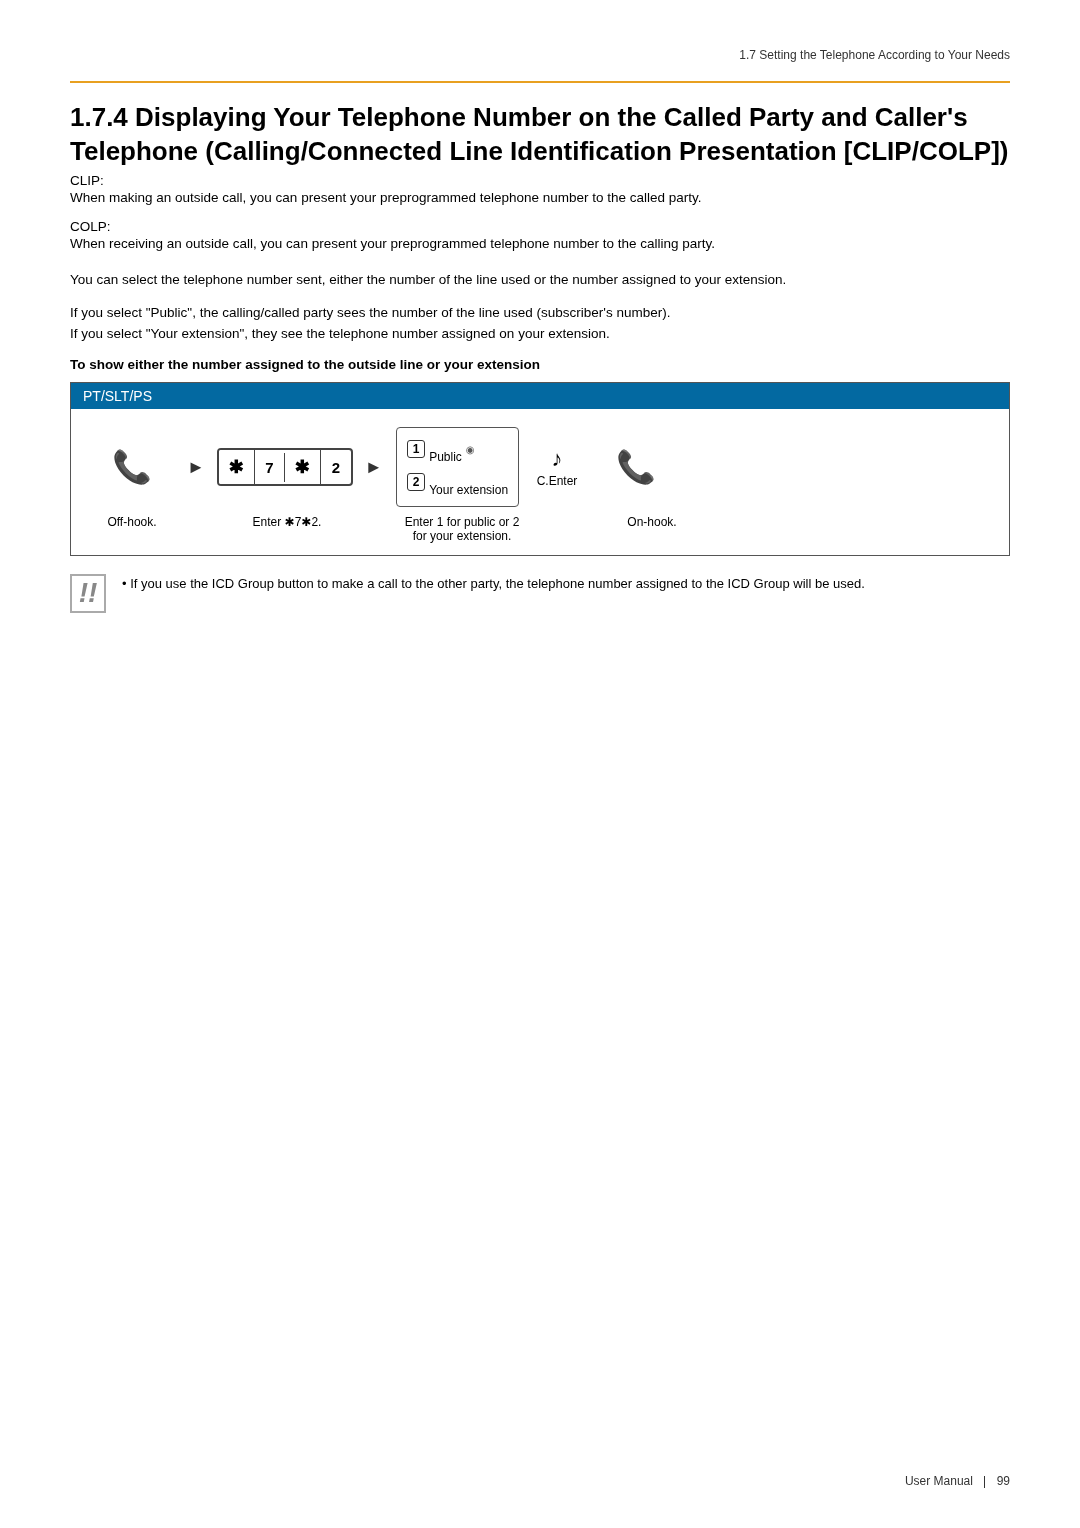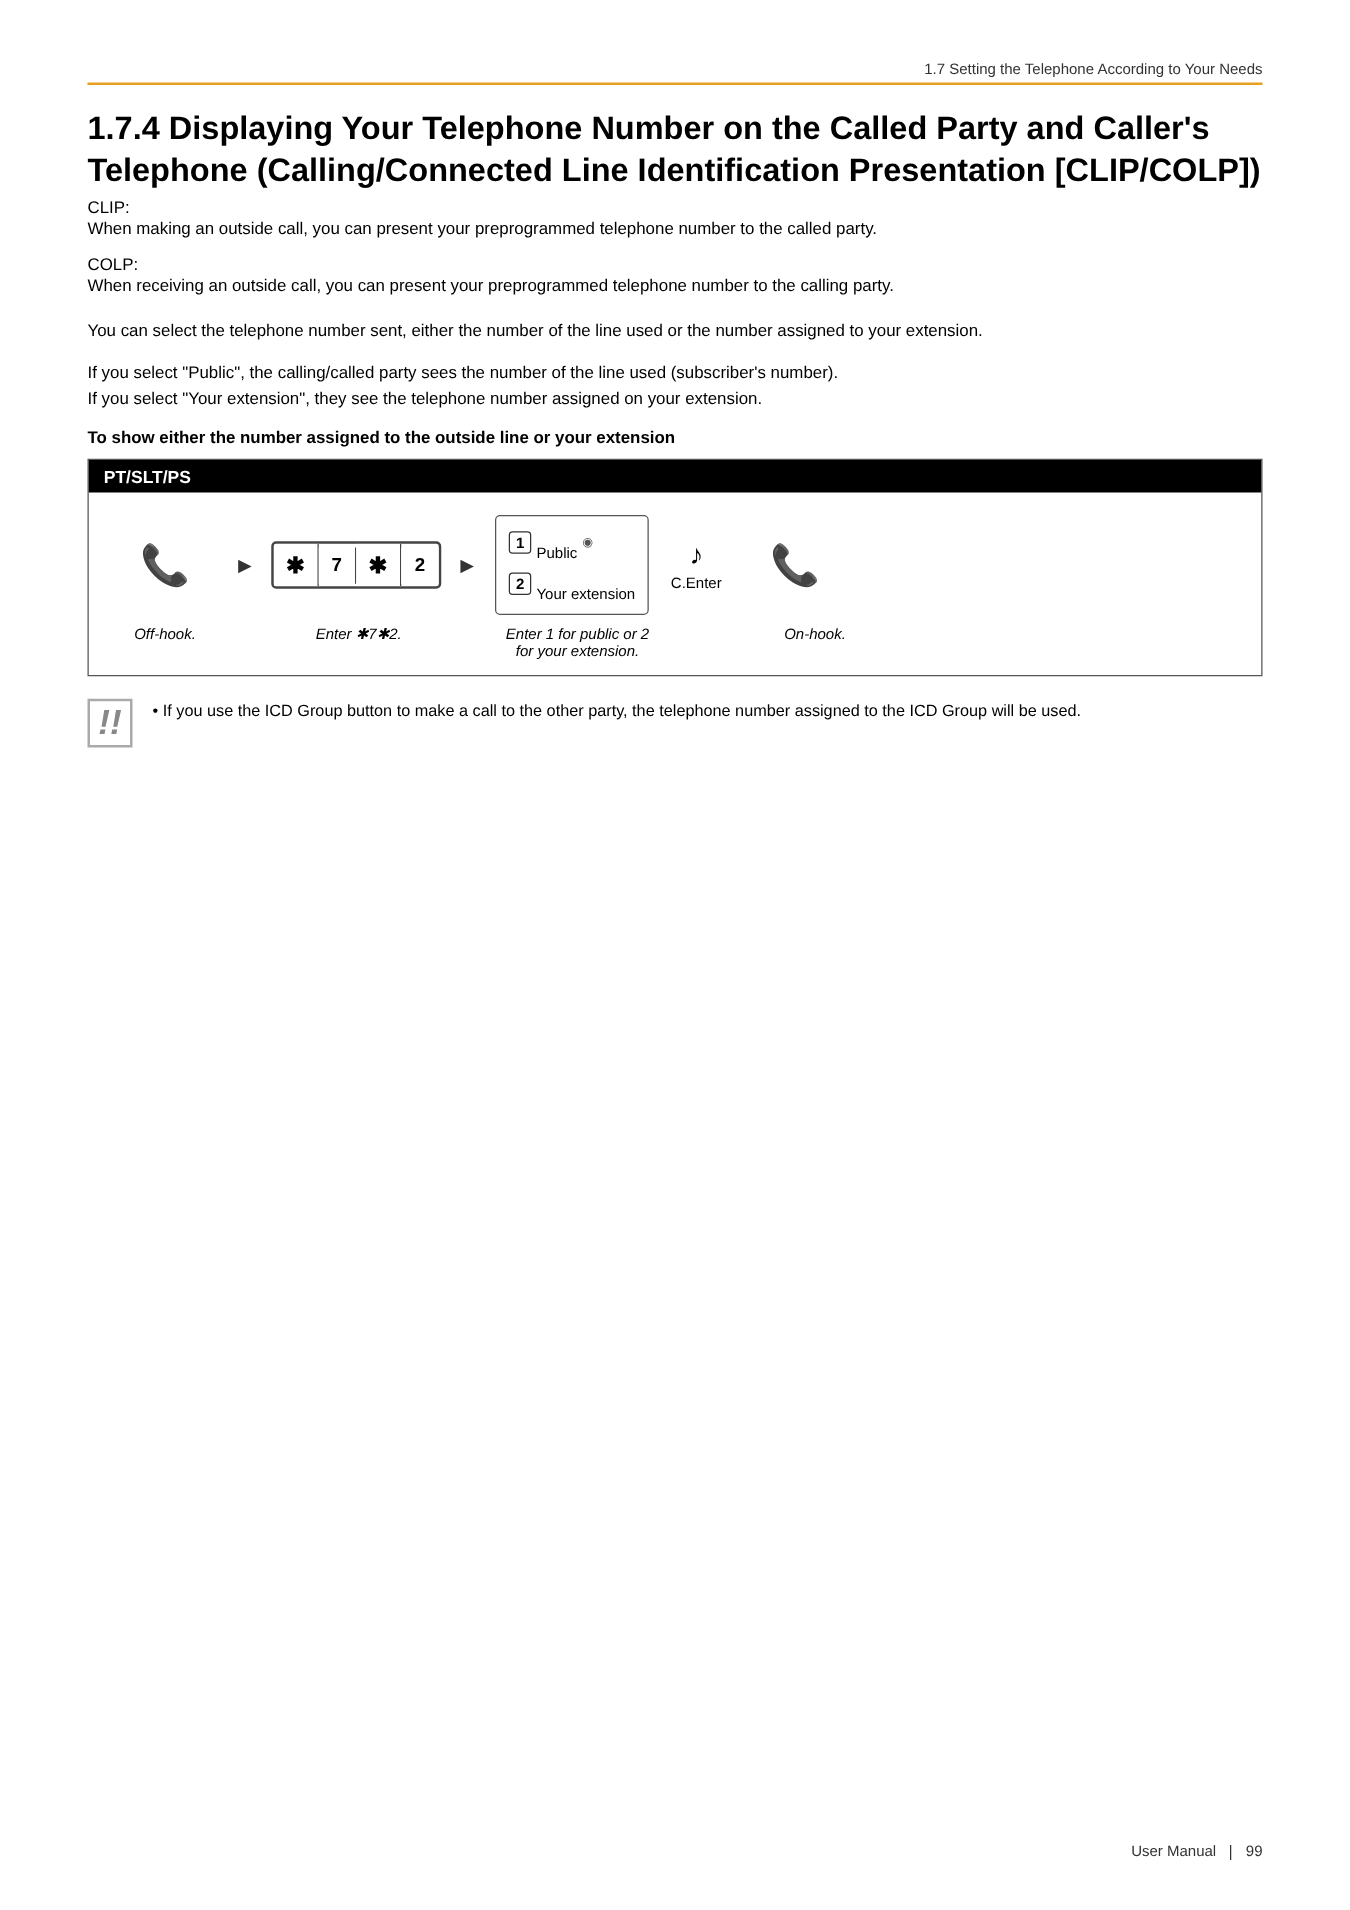--- a/index.html
+++ b/index.html
@@ -15,21 +15,21 @@
     .page {
       width: 1080px;
       min-height: 1528px;
       background: #fff;
       padding: 48px 70px 60px 70px;
       position: relative;
     }
     .header-line {
       display: flex;
       justify-content: flex-end;
-      margin-bottom: 4px;
+      margin-bottom: 19px;
     }
     .header-text {
       font-size: 12px;
       color: #333;
     }
     .top-rule {
       border: none;
       border-top: 2px solid #e8a020;
       margin-bottom: 18px;
     }
@@ -52,23 +52,23 @@
       font-size: 13.5px;
       margin-bottom: 10px;
     }
 
     
     .procedure-box {
       border: 1.5px solid #555;
       margin-bottom: 18px;
     }
     .procedure-header {
-      background: #000000;
+      background: #0369a1;
       color: #fff;
-      font-weight: bold;
+      font-weight: normal;
       font-size: 14px;
       padding: 5px 12px;
     }
     .procedure-content {
       padding: 18px 16px 12px 16px;
     }
     .step-row {
       display: flex;
       align-items: center;
       gap: 0px;
@@ -162,21 +162,20 @@
       display: flex;
       align-items: flex-start;
       gap: 0px;
       font-size: 12px;
       margin-top: 6px;
     }
     .caption-item {
       display: flex;
       flex-direction: column;
       align-items: center;
-      font-style: italic;
     }
     .caption-text { font-size: 12px; text-align: center; }
 
     
     .note-box {
       display: flex;
       align-items: flex-start;
       gap: 16px;
       margin-top: 8px;
       margin-bottom: 18px;

